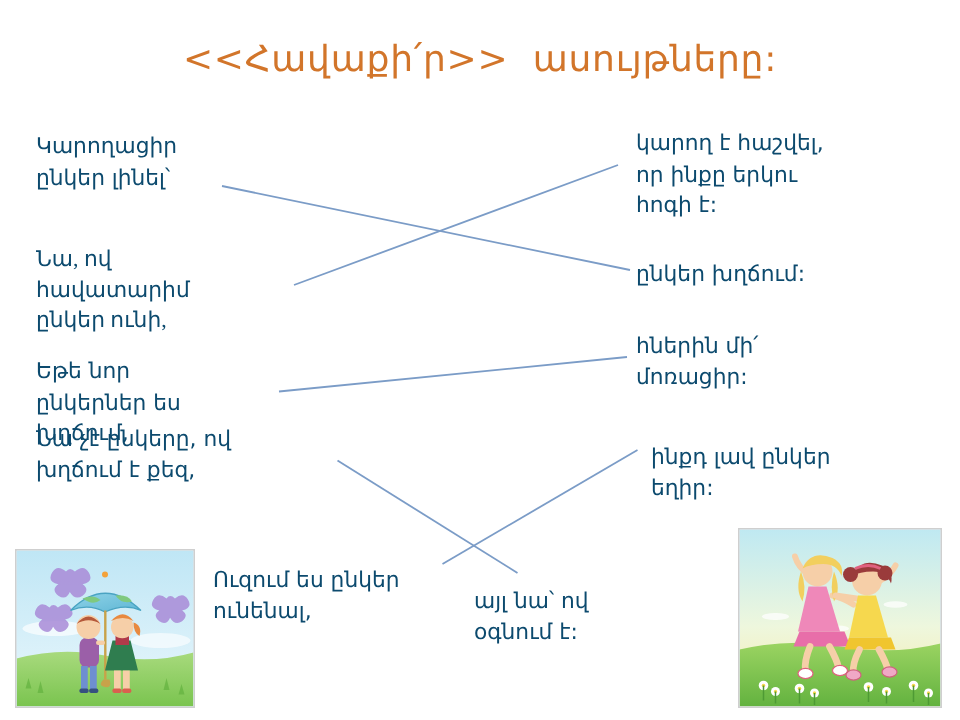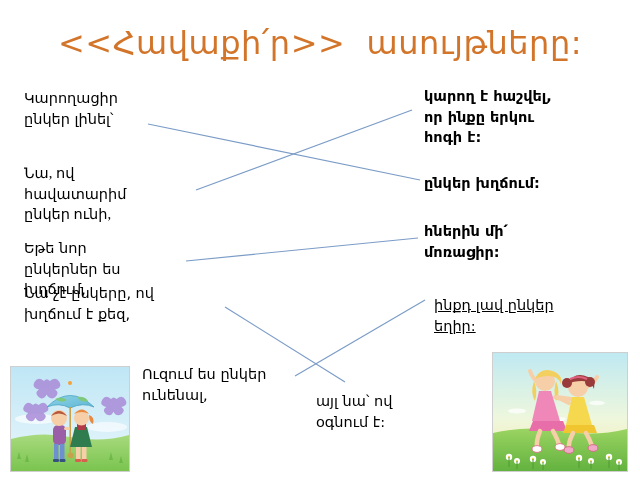--- a/index.html
+++ b/index.html
@@ -16,51 +16,51 @@
   }
 
   
   #slide-title {
     position: absolute;
     left: 0;
     top: 26px;
     width: 640px;
     text-align: center;
     color: #D2752A;
-    font-size: 32px;
+    font-size: 24px;
     font-weight: 400;
     letter-spacing: 0.5px;
     white-space: pre;
     line-height: 1.1;
   }
 
   
   .txt {
     position: absolute;
-    color: #000000;
+    color: #0c4a6e;
     font-size: 14.5px;
     line-height: 1.42;
     white-space: pre-line;
     font-weight: 400;
   }
 
   .left-col  { left: 24px;  width: 205px; }
-  .right-col { left: 424px; width: 210px; font-weight: bold; }
+  .right-col { left: 424px; width: 210px; }
 
   #phrase-left-1  { top: 88px; }
   #phrase-left-2  { top: 163px; font-family: Liberation Serif, serif; }
   #phrase-left-3  { top: 238px; }
   #phrase-left-4  { top: 283px; }
 
   #phrase-right-1 { top: 86px; }
   #phrase-right-2 { top: 173px; }
   #phrase-right-3 { top: 221px; }
-  #phrase-right-4 { left: 434px; width: 200px; top: 295px; text-decoration: underline; }
-
-  #phrase-bottom-1 { left: 142px; width: 170px; top: 364px; }
+  #phrase-right-4 { left: 434px; width: 200px; top: 295px; }
+
+  #phrase-bottom-1 { left: 142px; width: 170px; top: 377px; }
   #phrase-bottom-2 { left: 316px; width: 150px; top: 391px; }
 
   
   #connector-layer {
     position: absolute;
     left: 0; top: 0;
     width: 640px; height: 480px;
     pointer-events: none;
   }
   #connector-layer line {

